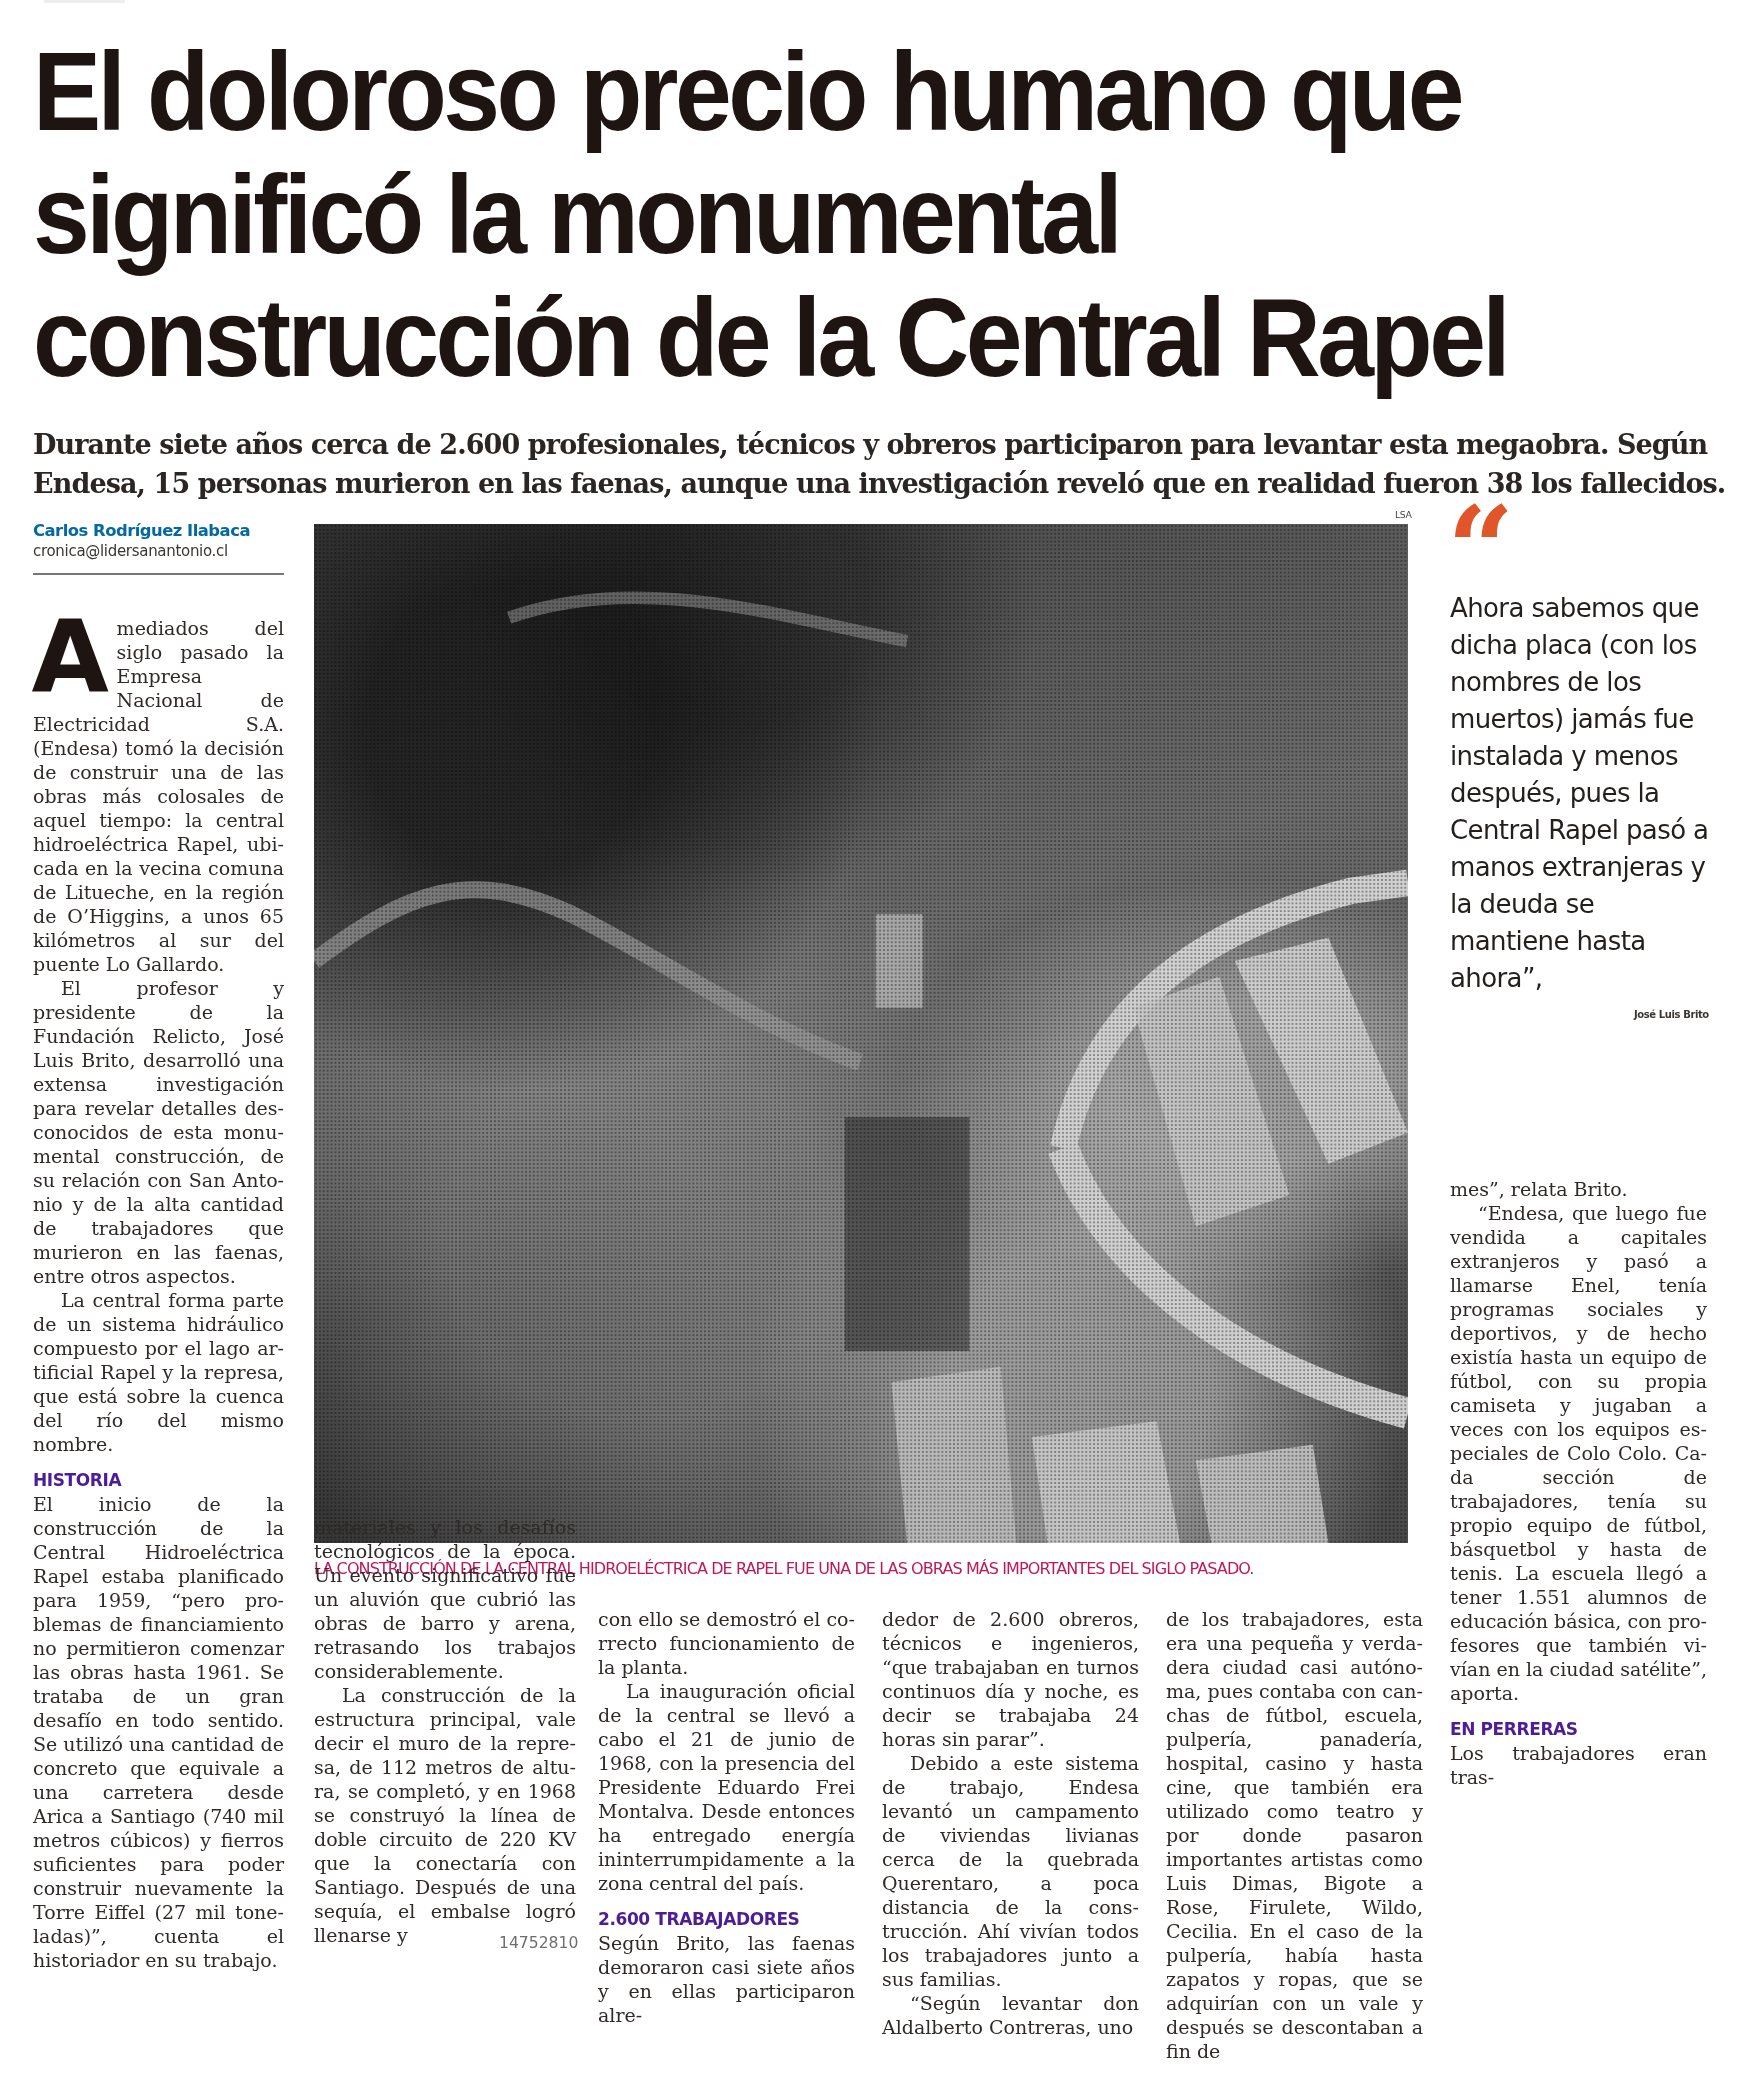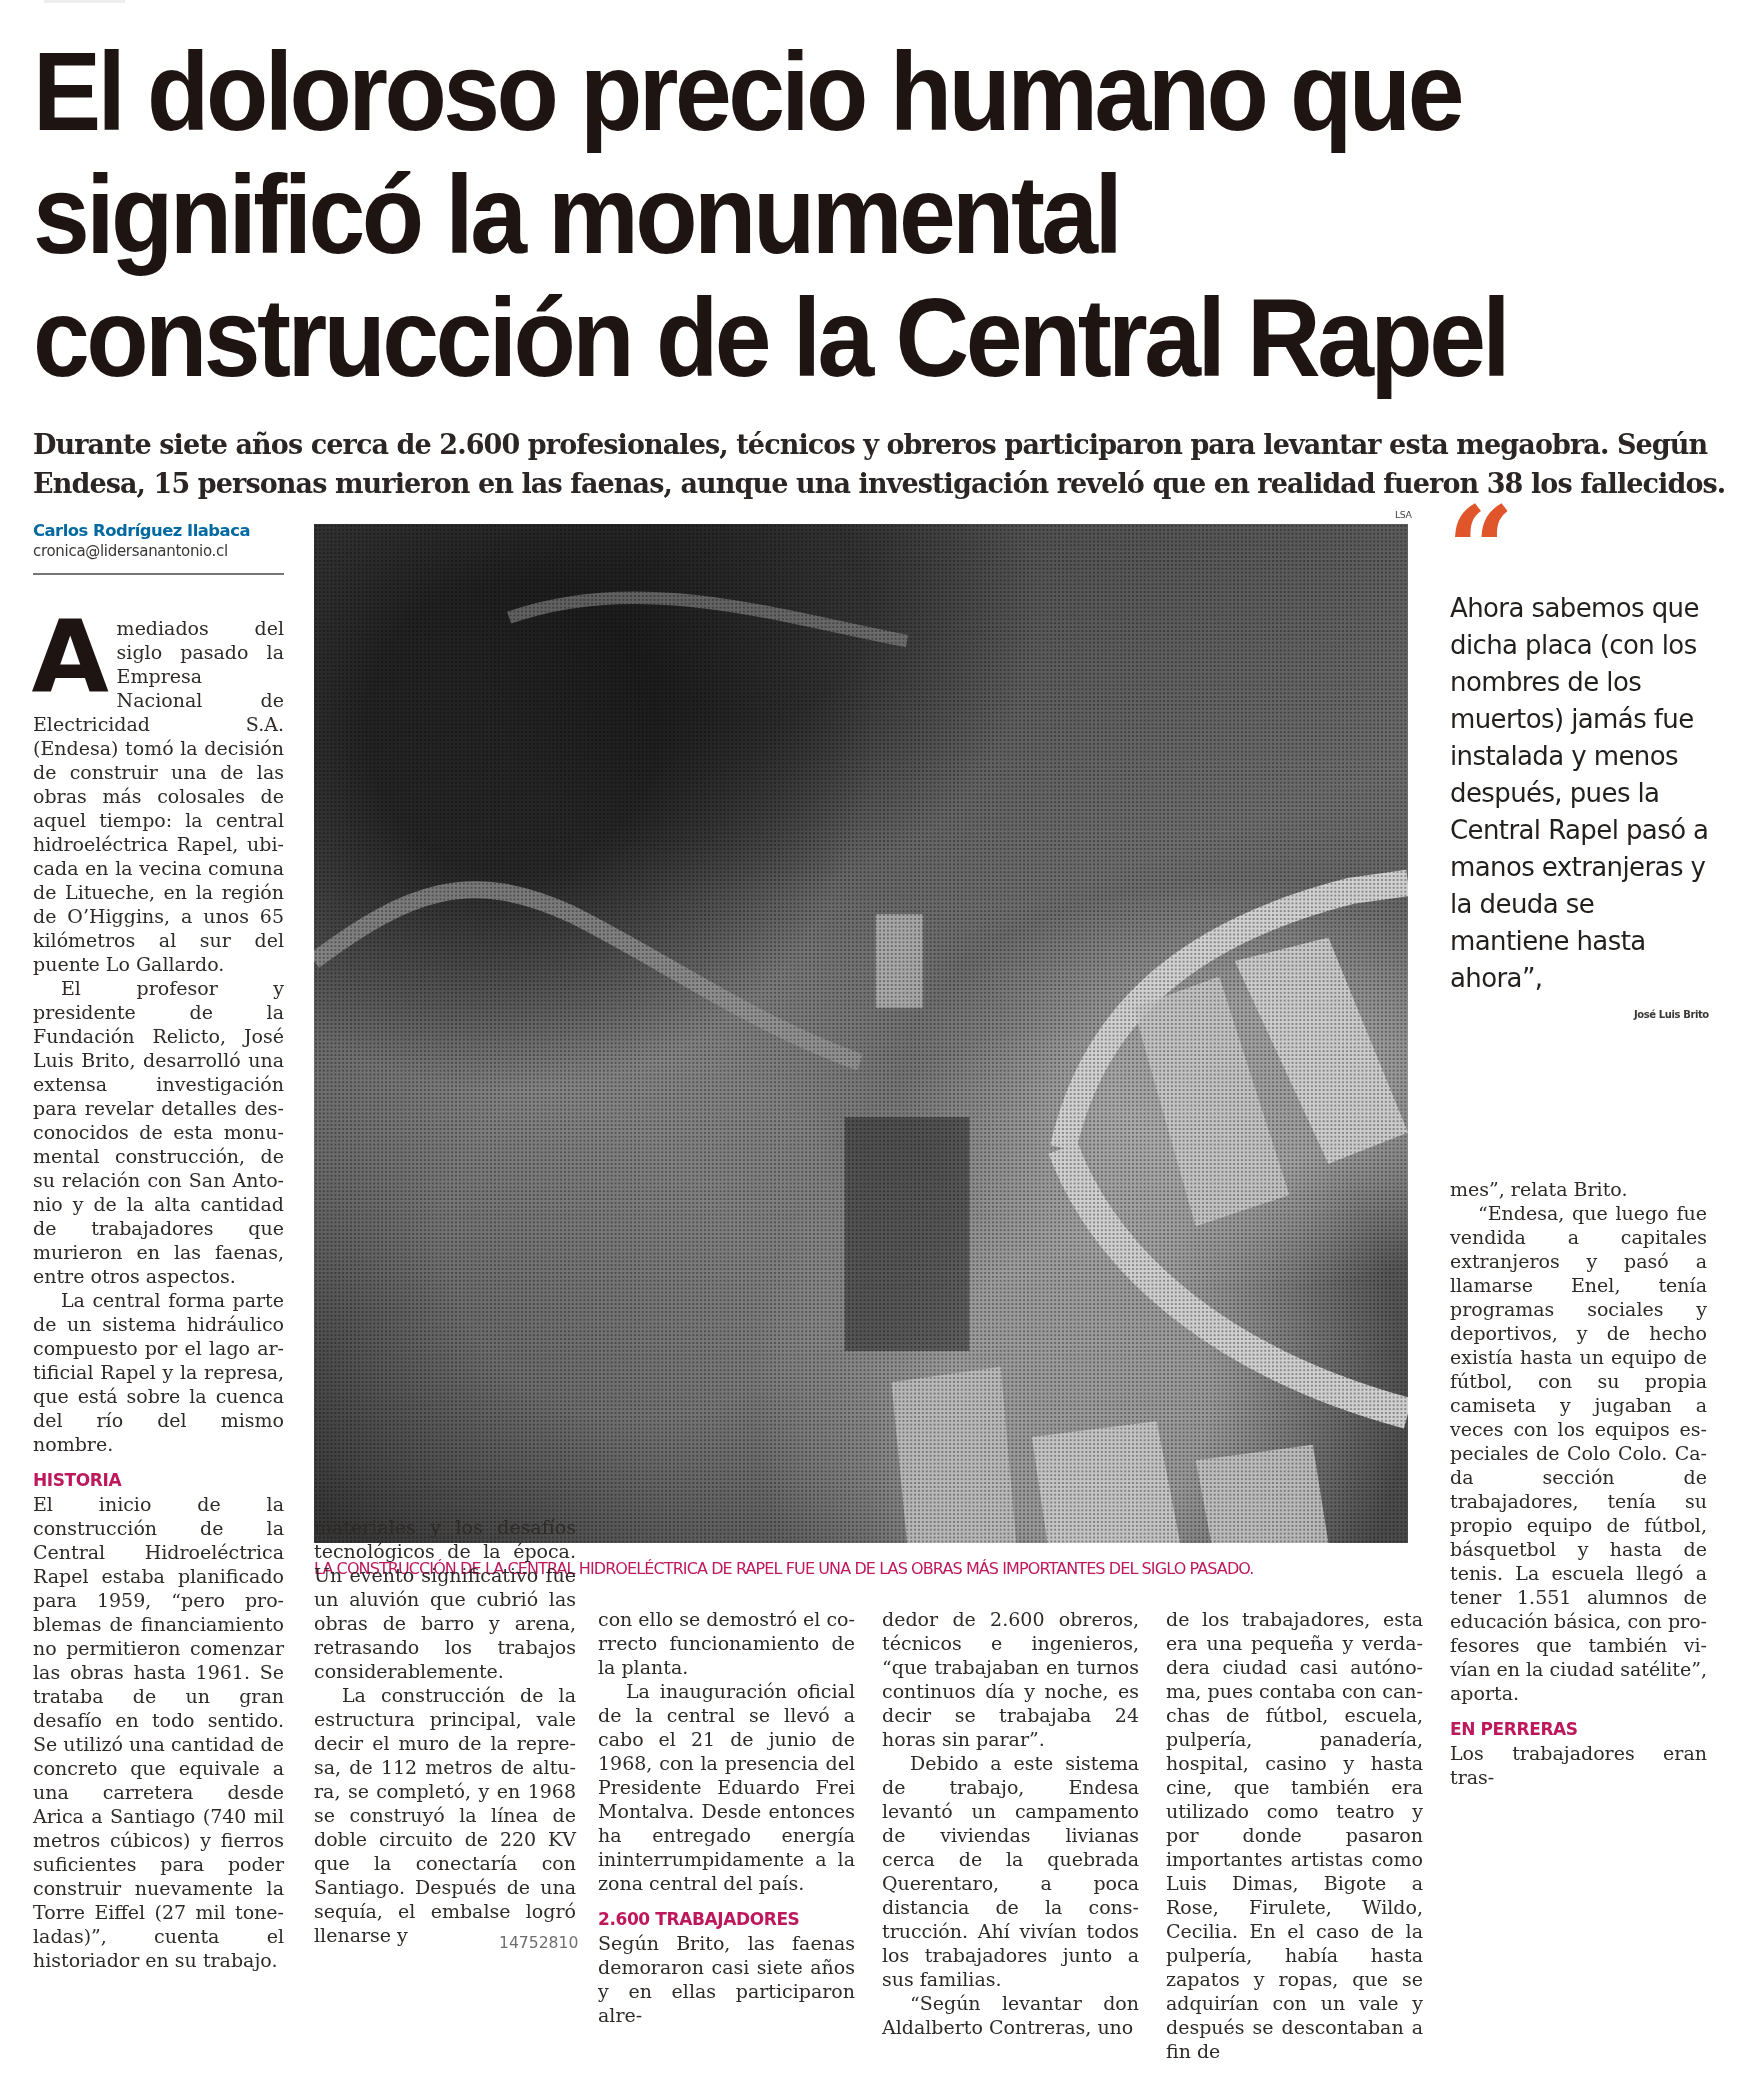--- a/index.html
+++ b/index.html
@@ -33,21 +33,21 @@
   .col-3 { left: 598px; top: 1607px; width: 257px; }
   .col-4 { left: 882px; top: 1607px; width: 257px; }
   .col-5 { left: 1166px; top: 1607px; width: 257px; }
   .col-6 { left: 1450px; top: 1157px; width: 257px; margin-top: 20px; }
   .dropcap {
     float: left; font-family: "DejaVu Sans", sans-serif; font-weight: 700; font-size: 100px; line-height: 76px;
     margin: 3.1px 7.8px 0 -1.6px; color: #1e1513;
   }
   .subhead {
     font-family: "DejaVu Sans", sans-serif; font-weight: 700; font-size: 17px; line-height: 23.4px;
-    color: #be185d; letter-spacing: -0.4px; margin-top: 12.5px; text-align: left;
+    color: #4c1d95; letter-spacing: -0.4px; margin-top: 12.5px; text-align: left;
   }
 
   .photo {
     position: absolute; left: 314px; top: 524px; width: 1094px; height: 1019px; overflow: hidden;
     background-color: #5a5a5a;
     background-image:
       radial-gradient(circle at 18% 20%, rgba(20,20,20,0.75) 0 12%, transparent 30%),
       radial-gradient(circle at 40% 8%, rgba(30,30,30,0.6) 0 10%, transparent 25%),
       radial-gradient(ellipse at 30% 70%, rgba(150,150,150,0.55) 0 18%, transparent 40%),
       radial-gradient(ellipse at 70% 85%, rgba(200,200,200,0.6) 0 12%, transparent 30%),

